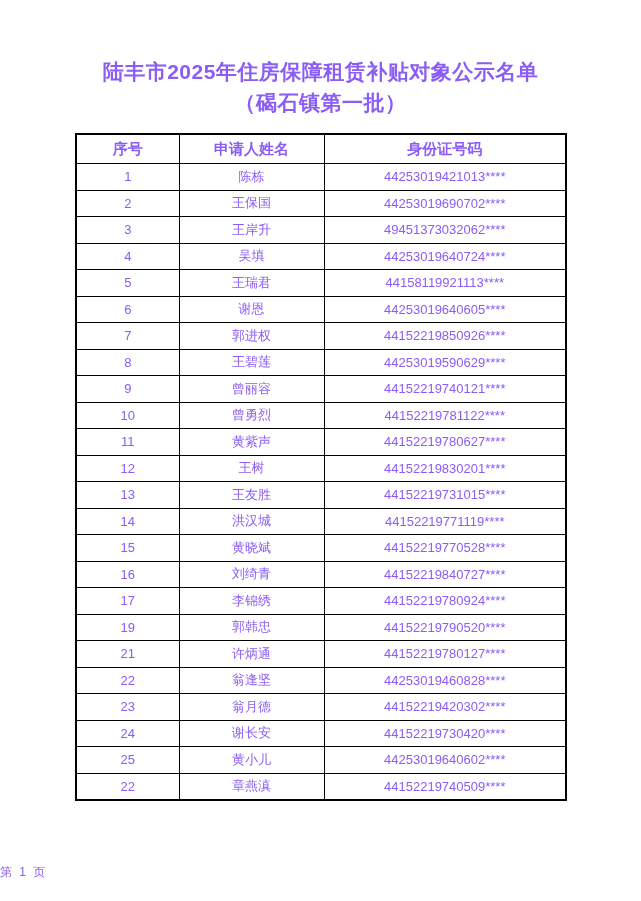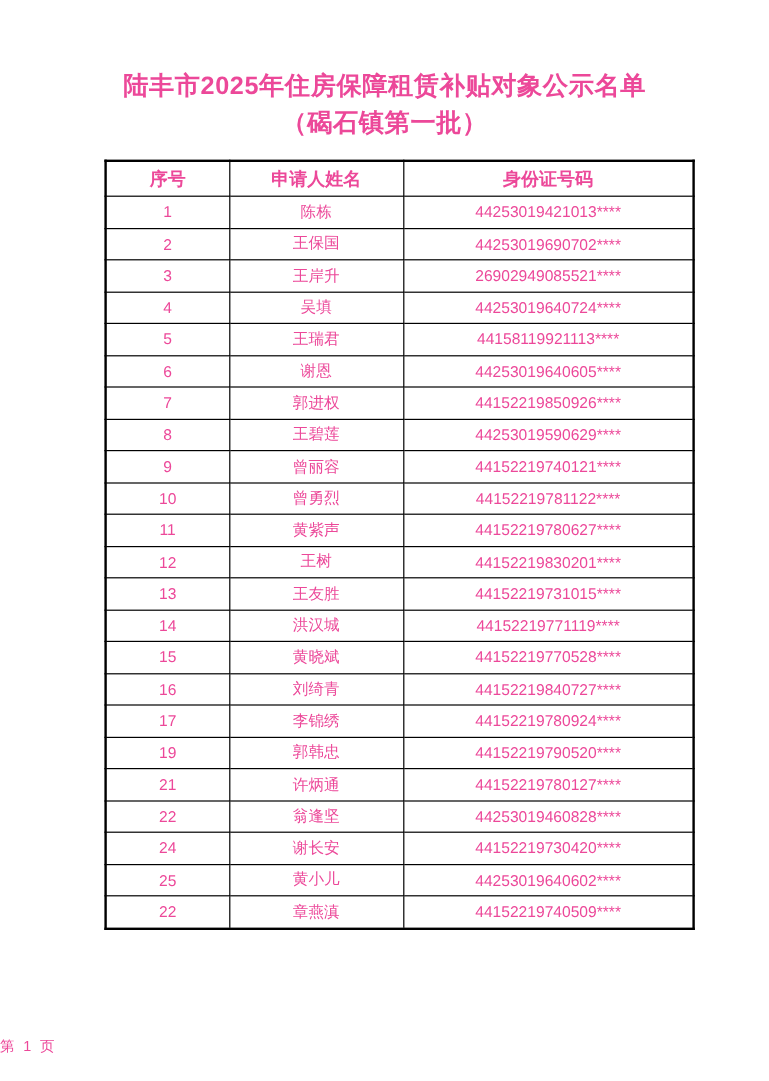--- a/index.html
+++ b/index.html
@@ -6,38 +6,38 @@
     margin: 0;
     padding: 0;
     background: #ffffff;
   }
   .page {
     position: relative;
     width: 641px;
     height: 901px;
     background: #ffffff;
     font-family: "Liberation Sans", sans-serif;
-    color: #ec4899;
+    color: #8b5cf6;
     overflow: hidden;
   }
   .title {
     position: absolute;
     top: 56px;
     left: 0;
     width: 100%;
     text-align: center;
     font-size: 21px;
     font-weight: bold;
     line-height: 31px;
     letter-spacing: 0.5px;
   }
   table.list {
     position: absolute;
     top: 133px;
-    left: 87px;
+    left: 75px;
     width: 490px;
     border-collapse: collapse;
     table-layout: fixed;
     border: 2px solid #000000;
   }
   table.list th, table.list td {
     border: 1px solid #000000;
     text-align: center;
     vertical-align: middle;
     padding: 0;
@@ -97,21 +97,21 @@
           <td>44253019421013****</td>
         </tr>
         <tr>
           <td>2</td>
           <td>王保国</td>
           <td>44253019690702****</td>
         </tr>
         <tr>
           <td>3</td>
           <td>王岸升</td>
-          <td>26902949085521****</td>
+          <td>49451373032062****</td>
         </tr>
         <tr>
           <td>4</td>
           <td>吴填</td>
           <td>44253019640724****</td>
         </tr>
         <tr>
           <td>5</td>
           <td>王瑞君</td>
           <td>44158119921113****</td>
@@ -185,20 +185,25 @@
           <td>21</td>
           <td>许炳通</td>
           <td>44152219780127****</td>
         </tr>
         <tr>
           <td>22</td>
           <td>翁逢坚</td>
           <td>44253019460828****</td>
         </tr>
         <tr>
+          <td>23</td>
+          <td>翁月德</td>
+          <td>44152219420302****</td>
+        </tr>
+        <tr>
           <td>24</td>
           <td>谢长安</td>
           <td>44152219730420****</td>
         </tr>
         <tr>
           <td>25</td>
           <td>黄小儿</td>
           <td>44253019640602****</td>
         </tr>
         <tr>

